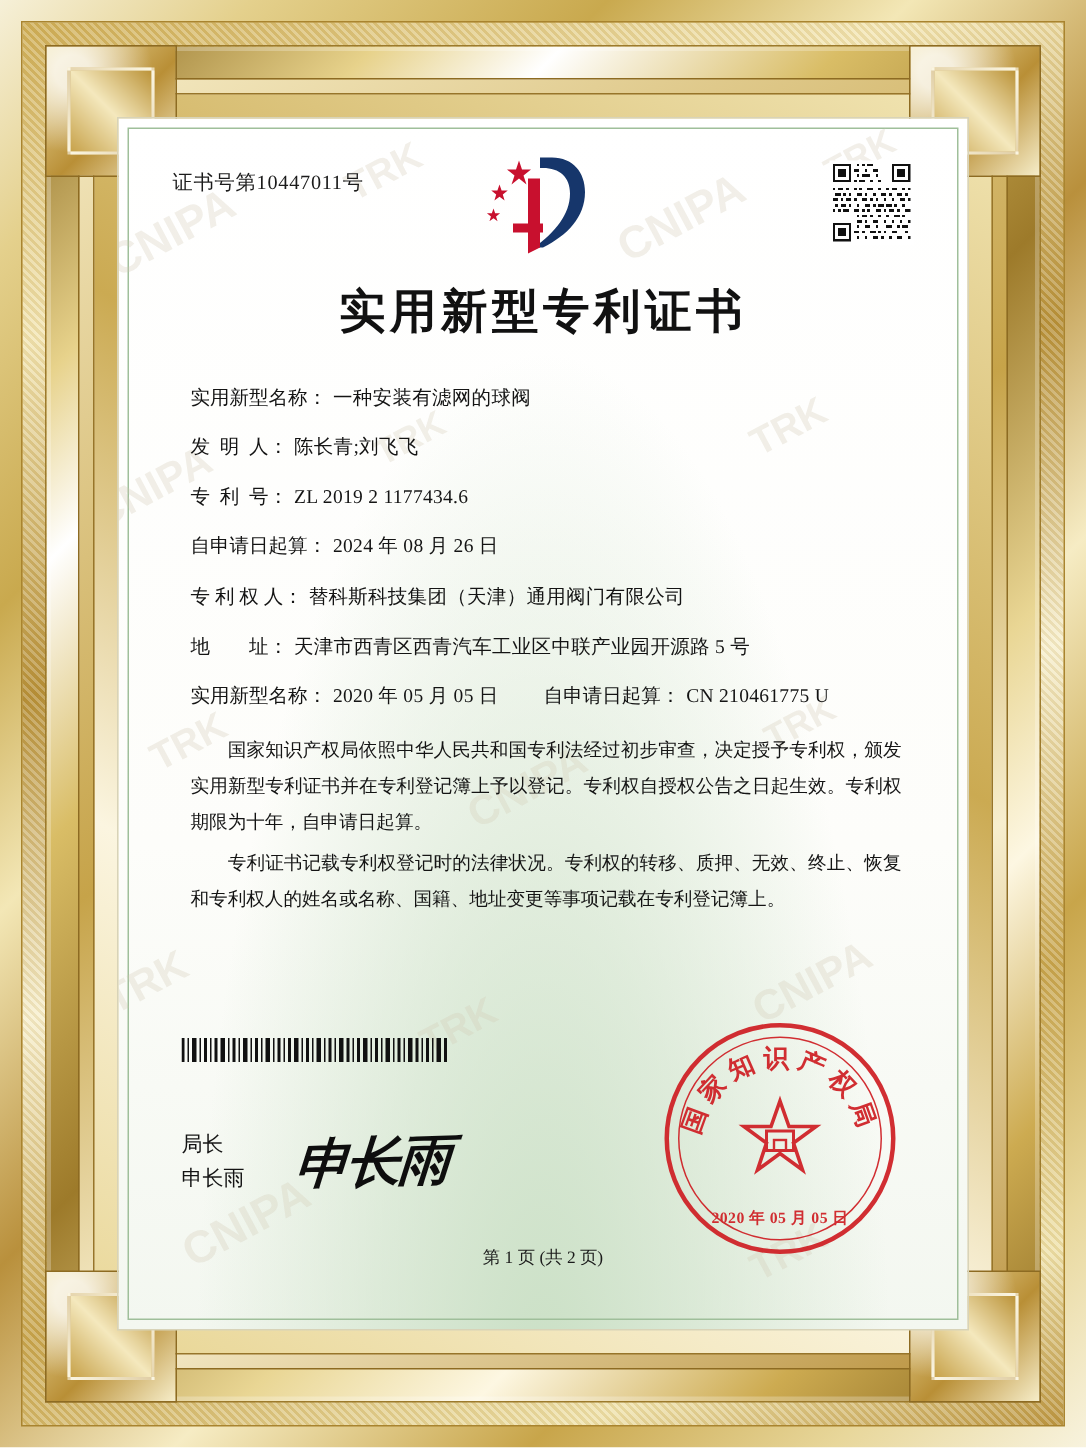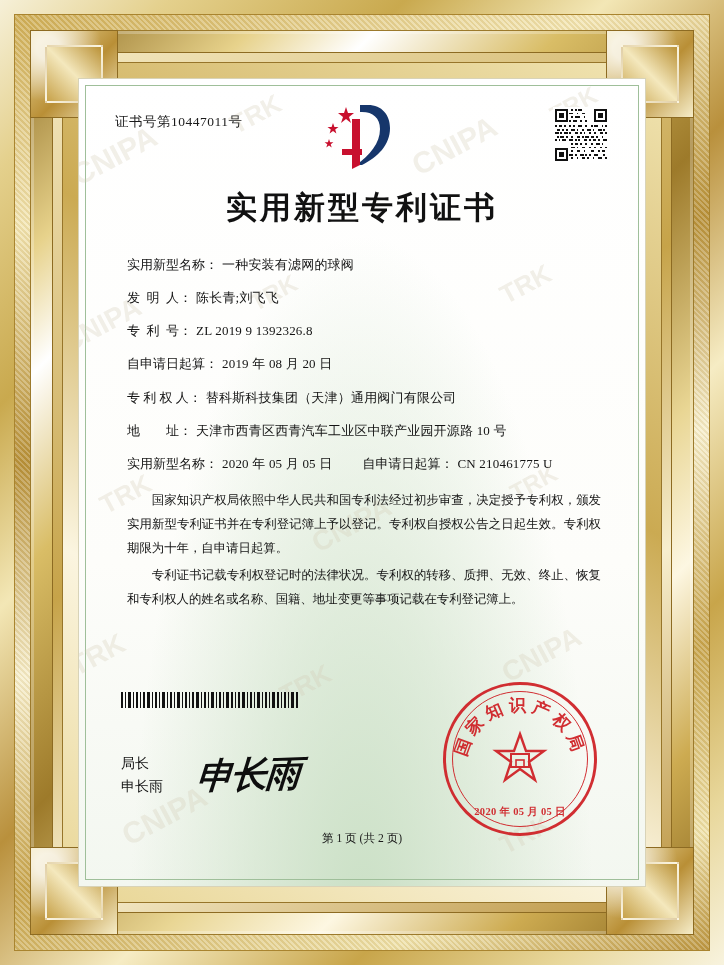--- a/index.html
+++ b/index.html
@@ -468,36 +468,36 @@
           <span class="f-value">一种安装有滤网的球阀</span>
         </div>
 
         <div class="field-row">
           <span class="f-label">发  明  人：</span>
           <span class="f-value">陈长青;刘飞飞</span>
         </div>
 
         <div class="field-row">
           <span class="f-label">专  利  号：</span>
-          <span class="f-value">ZL 2019 9 1392326.8</span>
+          <span class="f-value">ZL 2019 2 1177434.6</span>
         </div>
 
         <div class="field-row">
           <span class="f-label">自申请日起算：</span>
-          <span class="f-value">2019 年 08 月 20 日</span>
+          <span class="f-value">2024 年 08 月 26 日</span>
         </div>
 
         <div class="field-row">
           <span class="f-label">专 利 权 人：</span>
           <span class="f-value">替科斯科技集团（天津）通用阀门有限公司</span>
         </div>
 
         <div class="field-row">
           <span class="f-label">地        址：</span>
-          <span class="f-value">天津市西青区西青汽车工业区中联产业园开源路 10 号</span>
+          <span class="f-value">天津市西青区西青汽车工业区中联产业园开源路 5 号</span>
         </div>
 
         <div class="field-row double">
           <span class="f-label">实用新型名称：</span>
           <span class="f-value">2020 年 05 月 05 日</span>
           <span class="f-label second">自申请日起算：</span>
           <span class="f-value">CN 210461775 U</span>
         </div>
 
       </div>

